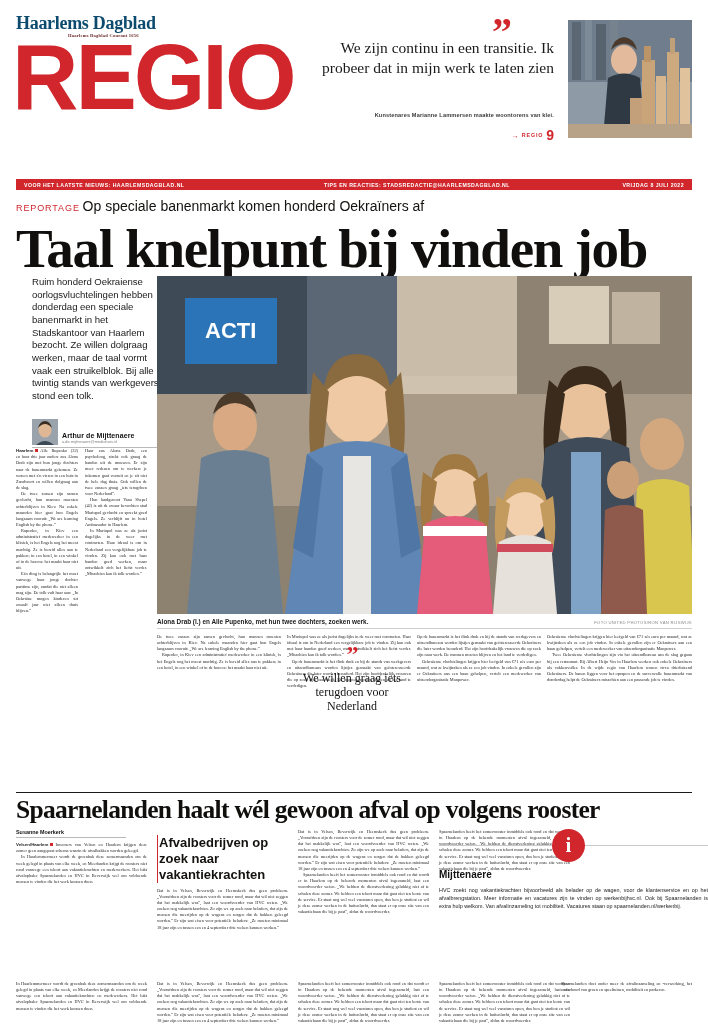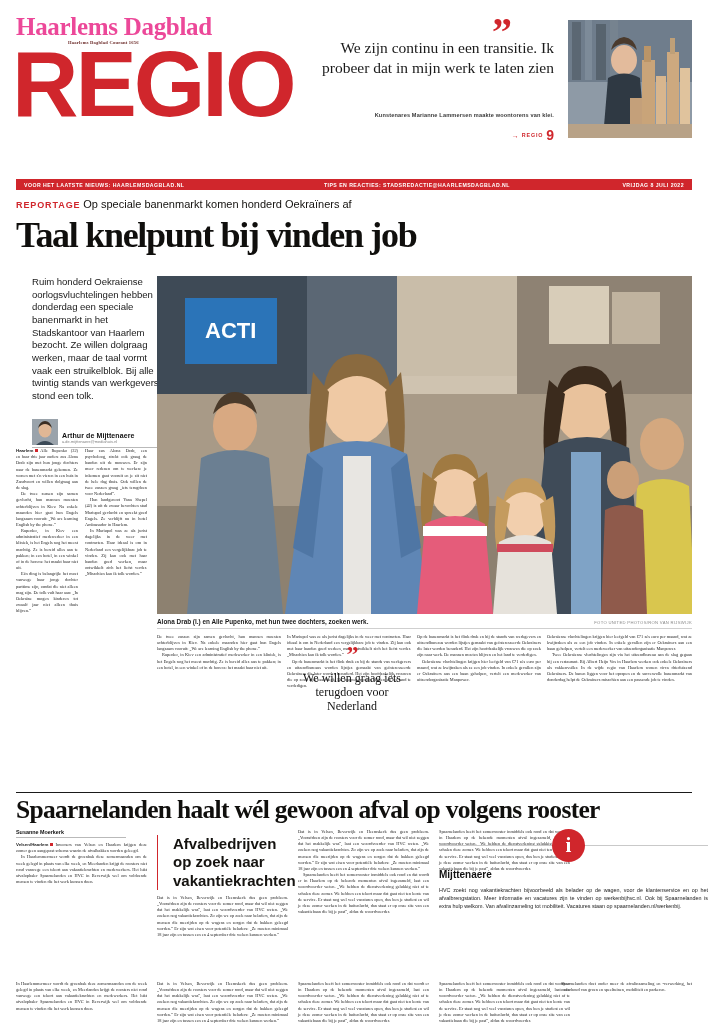--- a/index.html
+++ b/index.html
@@ -8,21 +8,21 @@
     font-family:"Liberation Sans",sans-serif;
     color:#14120f;overflow:hidden;position:relative;
   }
   .page{width:708px;height:1024px;position:relative;box-sizing:border-box;}
 
   
   .masthead{padding:14px 16px 0 16px;position:relative;height:164px;box-sizing:border-box;}
   .mast-left{position:absolute;left:16px;top:14px;width:300px;}
   .mast-title{
     font-family:"Liberation Serif",serif;font-weight:bold;
-    font-size:25px;letter-spacing:-0.3px;line-height:1;color:#ec4899;
+    font-size:18px;letter-spacing:-0.3px;line-height:1;color:#0c4a6e;
     white-space:nowrap;
   }
   .mast-sub{
     font-family:"Liberation Serif",serif;font-weight:bold;
     font-size:4.6px;letter-spacing:0.2px;color:#6b2a28;
     margin-top:1px;margin-left:52px;
   }
   .mast-regio{
     font-family:"Liberation Sans",sans-serif;font-weight:bold;
     font-size:92px;line-height:0.78;color:#d0262c;
@@ -67,25 +67,25 @@
     letter-spacing:0.45px;display:flex;align-items:center;
   }
   .infobar .ib{padding:0 8px;white-space:nowrap;}
   .ib-left{flex:0 0 42%;}
   .ib-mid{flex:0 0 34%;text-align:left;}
   .ib-right{flex:1;text-align:right;}
 
   
   .art1{position:absolute;left:16px;top:198px;width:676px;}
   .kicker{font-size:10px;line-height:1.2;margin-bottom:2px;}
-  .kicker .tag{color:#d0262c;font-weight:bold;font-size:9px;letter-spacing:0.9px;}
-  .kicker .txt{color:#14120f;font-size:11px;}
+  .kicker .tag{color:#d0262c;font-weight:normal;font-size:9px;letter-spacing:0.9px;}
+  .kicker .txt{color:#14120f;font-size:14px;}
   .headline1{
     font-family:"Liberation Serif",serif;font-weight:bold;
-    font-size:36px;line-height:0.98;letter-spacing:-1.3px;color:#100f0d;
+    font-size:55px;line-height:0.98;letter-spacing:-1.3px;color:#100f0d;
     margin-top:7px;
   }
 
   .art1-body{position:absolute;left:0;top:78px;width:676px;}
   .col-intro{position:absolute;left:16px;top:0;width:131px;}
   .intro-text{
     font-size:9.6px;line-height:1.32;color:#1a1a1a;letter-spacing:-0.05px;
   }
   .byline{margin-top:16px;display:flex;align-items:flex-end;gap:4px;
     border-bottom:0.6px solid #b9b9b9;padding-bottom:2px;}
@@ -141,22 +141,22 @@
   .a2-cols{position:absolute;left:0;top:32px;width:676px;}
   .a2c{position:absolute;top:0;width:131px;}
   .a2c1{left:0;}
   .a2c2{left:141px;}
   .a2c3{left:282px;}
   .a2c4{left:423px;}
   .a2-author{font-size:5.4px;font-weight:bold;color:#111;
     border-bottom:0.6px solid #b9b9b9;padding-bottom:2px;margin-bottom:4px;width:110px;}
 
   .subhead2{
-    font-size:15px;line-height:1.22;font-weight:bold;color:#14120f;
-    border-left:1.6px solid #d0262c;padding-left:15px;margin:6px 0 5px 0;
+    font-size:13px;line-height:1.22;font-weight:bold;color:#14120f;
+    border-left:1.6px solid #d0262c;padding-left:1px;margin:6px 0 5px 0;
   }
 
   
   .infobox{
     position:absolute;left:423px;top:16px;width:269px;
     border-top:1px solid #c9c9c9;padding-top:10px;
   }
   .info-i{
     position:absolute;left:113px;top:-17px;width:33px;height:33px;border-radius:50%;
     background:#d0262c;color:#fff;font-family:"Liberation Serif",serif;font-weight:bold;

